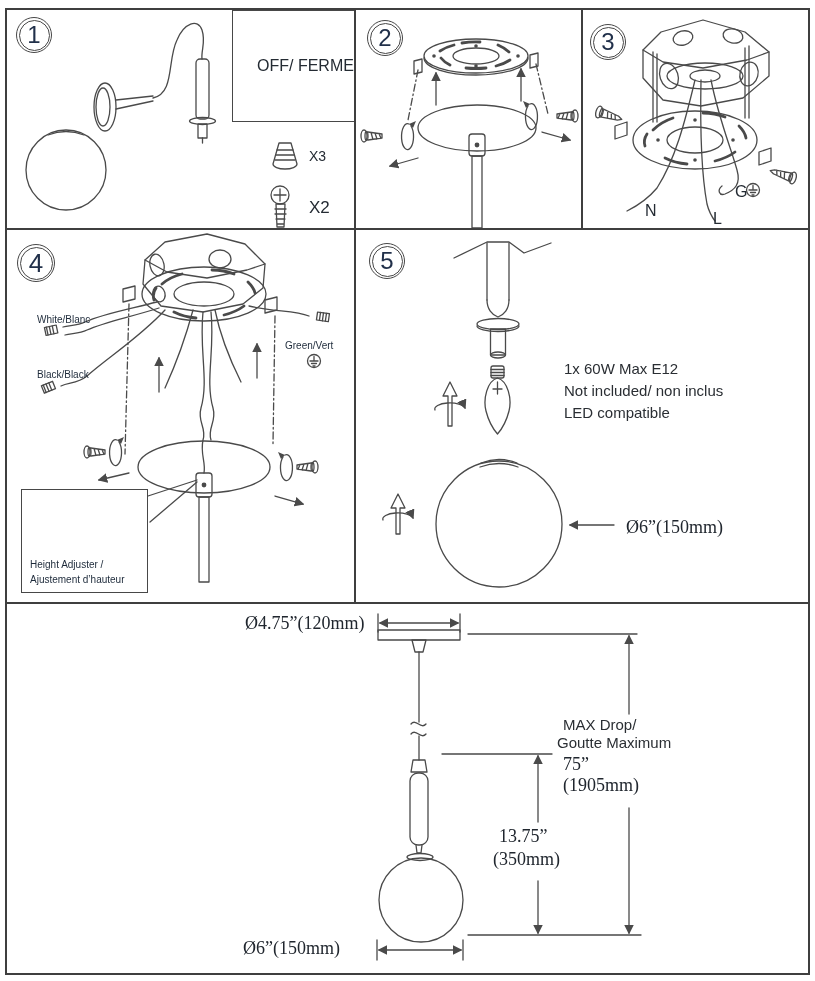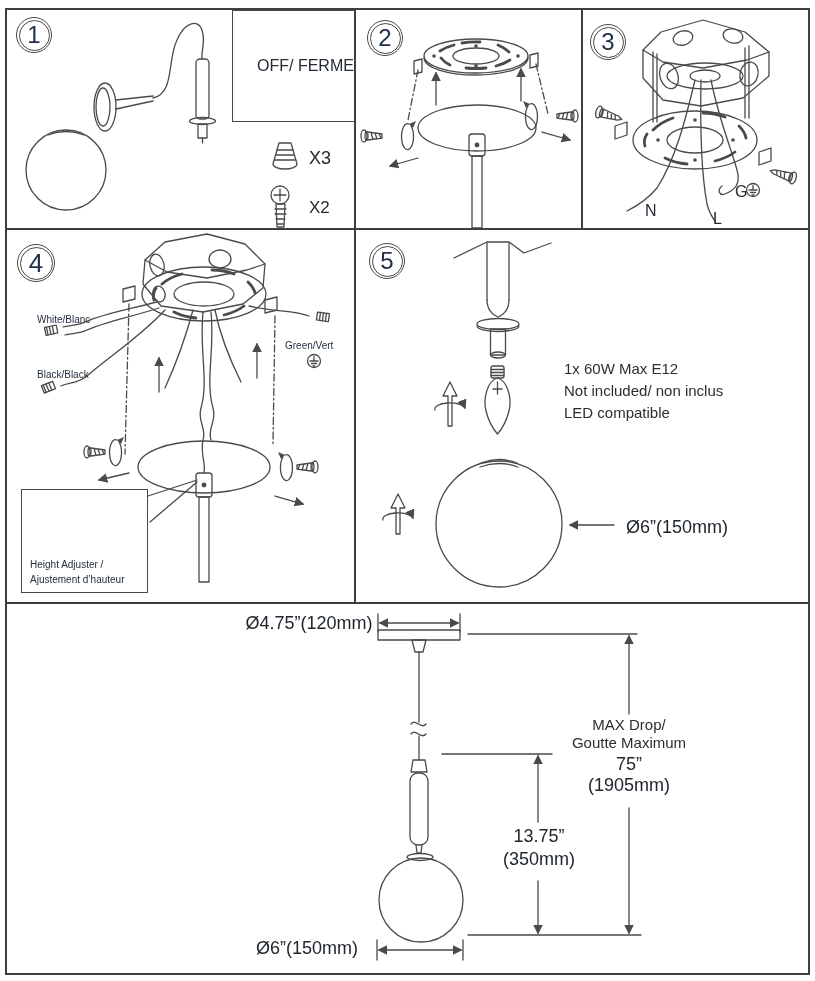--- a/index.html
+++ b/index.html
@@ -13,23 +13,23 @@
   .art{fill:none;stroke:#4a4a4a;stroke-width:1.3;stroke-linecap:round;stroke-linejoin:round}
   .art2{fill:none;stroke:#4a4a4a;stroke-width:2.8;stroke-linecap:round}
   .fill{fill:#555;stroke:none}
   .dd{stroke-dasharray:7 3 1.5 3}
   .stepnum{position:absolute;width:34px;height:34px;border:1.6px solid #474747;border-radius:50%;display:flex;align-items:center;justify-content:center;font-size:24px;color:#21304a;background:#fff;z-index:3}
   .stepnum::before{content:"";position:absolute;inset:1.5px;border:1.3px solid #474747;border-radius:50%}
   .lbl{position:absolute;white-space:nowrap;z-index:2;line-height:1.15}
   .s10{font-size:16px}
   .s12{font-size:10px;color:#1d2a3a}
   .s15{font-size:15px;color:#2a2e33}
-  .ser{font-family:Liberation Sans, sans-serif;font-size:18px;color:#20262e}
-  .ctr{text-align:center}
-  .rgt{text-align:center}
+  .ser{font-family:Liberation Serif, serif;font-size:18px;color:#20262e}
+  .ctr{text-align:left}
+  .rgt{text-align:left}
   .insetbox{position:absolute;border:1.6px solid #474747;box-sizing:border-box;background:#fff;z-index:1}
 </style>
 </head>
 <body>
 
 <div class="sheet">
  <div class="frame">
 
   <div class="row" style="height:220px">
 
@@ -83,21 +83,21 @@
         <path class="art" stroke-width="0.9" d="M270,140 h16 M269,145 h18 M268,150 h20"></path>
       </g>
       <g>
         <circle class="art" cx="273" cy="185" r="9"></circle>
         <path class="art" stroke-width="2" d="M267,185 h12 M273,179 v12"></path>
         <path class="art" d="M269,194 h9 l-1,23 h-7 z M268,199 h11 M268,204 h11 M269,209 h9 M270,214 h7"></path>
       </g>
     </svg>
     <div class="insetbox" style="left:225px;top:0;width:124px;height:112px"></div>
     <span class="lbl s10" style="left:250px;top:47px">OFF/ FERME</span>
-    <span class="lbl" style="left:302px;top:138px;font-size:18px">X3</span>
+    <span class="lbl" style="left:302px;top:138px;font-size:14px">X3</span>
     <span class="lbl" style="left:302px;top:188px;font-size:17px">X2</span>
    </section>
 
    <section class="panel" style="width:227px">
     <div class="stepnum" style="left:11px;top:10px">
             <span>2</span>
           </div>
     <svg width="225" height="218" viewBox="0 0 225 218">
       <defs>
               <marker id="p2a" viewBox="0 0 10 10" refX="8.5" refY="5" markerWidth="7.5" markerHeight="7.5" orient="auto-start-reverse">

